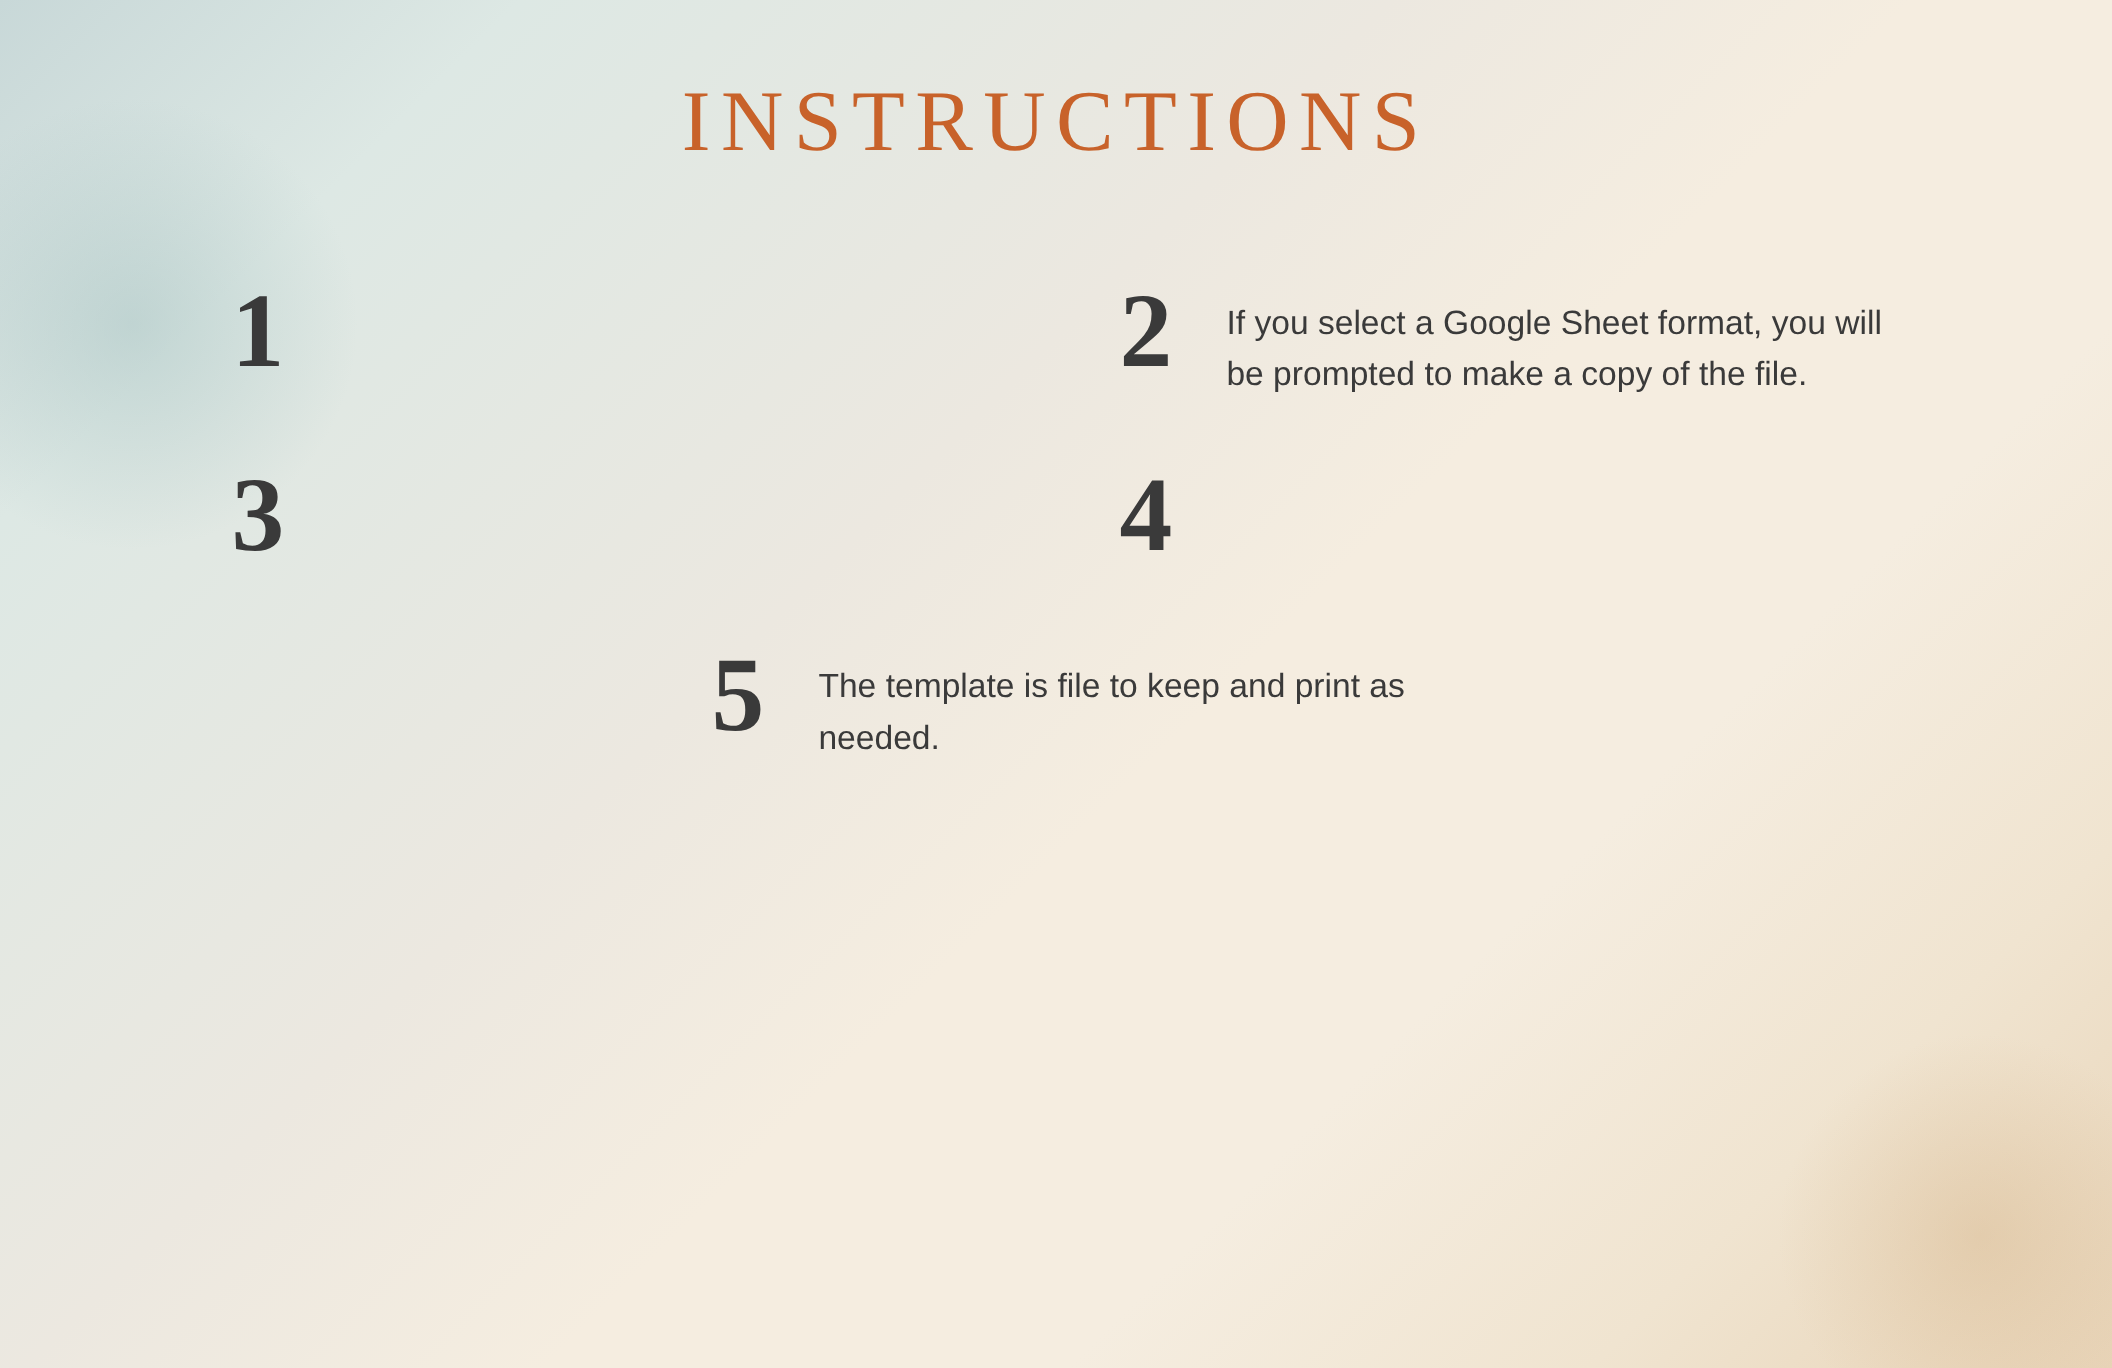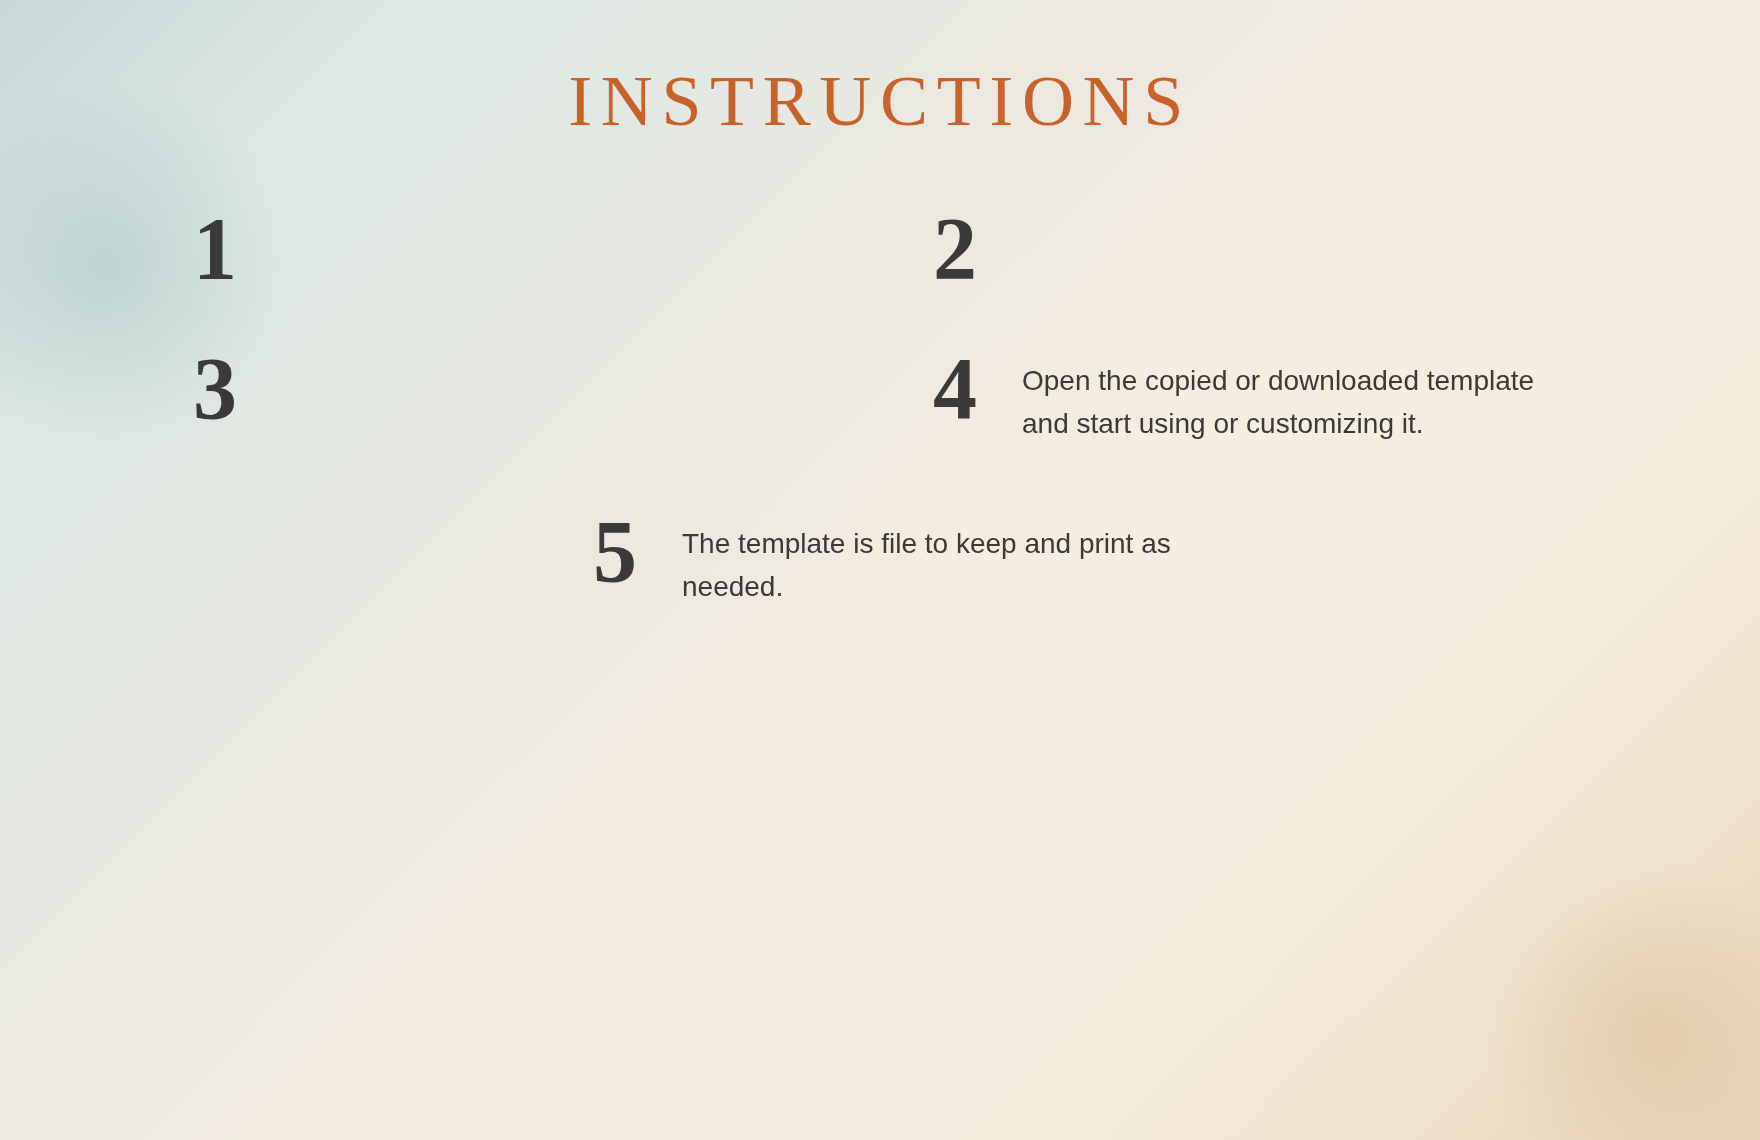--- a/index.html
+++ b/index.html
@@ -48,20 +48,21 @@
 
     .content {
       position: relative;
       z-index: 1;
       width: 100%;
       height: 100%;
       display: flex;
       flex-direction: column;
       align-items: center;
       padding: 60px 80px 40px 80px;
+      gap: 28px;
     }
 
     .page-title {
       font-family: 'Georgia', serif;
       font-size: 72px;
       font-weight: 400;
       letter-spacing: 0.12em;
       color: #c8622a;
       text-transform: uppercase;
       margin-bottom: 70px;
@@ -127,29 +128,29 @@
   <h1 class="page-title">INSTRUCTIONS</h1>
 
   <div class="steps-grid">
 
     <div class="step">
       <span class="step-number">1</span>
     </div>
 
     <div class="step">
       <span class="step-number">2</span>
+      <span class="step-text">If you select a Google Sheet format, you will be prompted to make a copy of the file.</span>
     </div>
 
     <div class="step">
       <span class="step-number">3</span>
     </div>
 
     <div class="step">
       <span class="step-number">4</span>
-      <span class="step-text">Open the copied or downloaded template and start using or customizing it.</span>
     </div>
 
     <div class="step-5-wrapper">
       <div class="step">
         <span class="step-number">5</span>
         <span class="step-text">The template is file to keep and print as needed.</span>
       </div>
     </div>
 
   </div>

